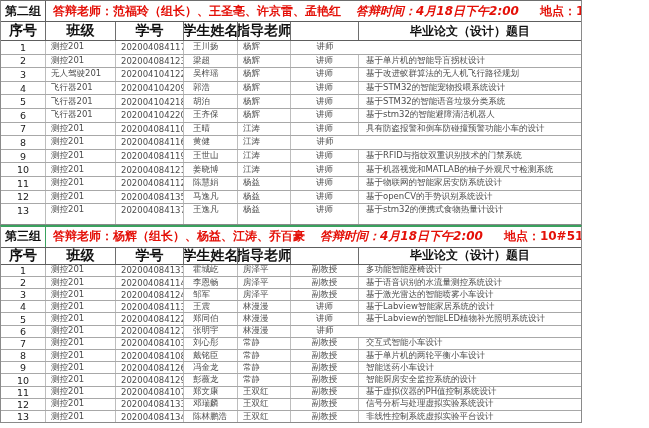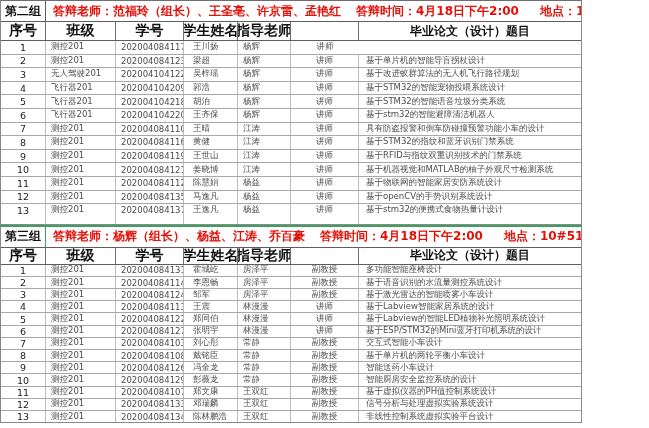--- a/index.html
+++ b/index.html
@@ -11,21 +11,21 @@
   .sheet{width:582px;}
   .grp{border:1px solid #8a8a8a;border-top:1px solid #6e6e6e;background:#fff;}
   .grp2{margin-top:0;border-top:2px solid #3aa15e;}
   
   .group-row{display:grid;grid-template-columns:45px 1fr;border-bottom:1px solid #5e5e5e;height:20px;}
   .glabel{display:flex;align-items:center;justify-content:center;font-size:12px;font-weight:bold;color:#111;
           border-right:1px solid #5e5e5e;overflow:hidden;white-space:nowrap;}
   .grp2 .glabel{border-right-color:#3aa15e;}
   .ginfo{display:flex;align-items:center;padding-left:7px;overflow:hidden;white-space:nowrap;}
   .red{color:#e41008;font-weight:bold;font-size:12px;white-space:nowrap;text-align:center;}
-  .red.t{margin-left:15px;}
+  .red.t{margin-left:15px;font-style:italic;}
   .red.l{margin-left:21px;}
   
   .head-row{display:grid;grid-template-columns:var(--cols);border-bottom:1px solid #5e5e5e;height:18px;}
   .grp2 .head-row{height:16px;}
   .hcell{display:flex;align-items:center;justify-content:center;font-weight:bold;font-size:14px;color:#111;
          border-right:1px solid #6e6e6e;overflow:hidden;white-space:nowrap;}
   .hcell:last-child{border-right:none;font-size:12px;}
   
   .row{display:grid;grid-template-columns:var(--cols);border-bottom:1px solid #a8a8a8;}
   .grp1 .row{height:12.6px;}
@@ -127,21 +127,20 @@
           <div class="cell c-rank">讲师</div>
           <div class="cell c-thesis">具有防盗报警和倒车防碰撞预警功能小车的设计</div>
         </div>
         <div class="row">
           <div class="cell c-no">8</div>
           <div class="cell c-class">测控201</div>
           <div class="cell c-student_id">202004084116</div>
           <div class="cell c-name">黄健</div>
           <div class="cell c-advisor">江涛</div>
           <div class="cell c-rank">讲师</div>
-          <div class="cell c-thesis">基于STM32的指纹和蓝牙识别门禁系统</div>
         </div>
         <div class="row">
           <div class="cell c-no">9</div>
           <div class="cell c-class">测控201</div>
           <div class="cell c-student_id">202004084119</div>
           <div class="cell c-name">王世山</div>
           <div class="cell c-advisor">江涛</div>
           <div class="cell c-rank">讲师</div>
           <div class="cell c-thesis">基于RFID与指纹双重识别技术的门禁系统</div>
         </div>
@@ -257,21 +256,20 @@
           <div class="cell c-rank">讲师</div>
           <div class="cell c-thesis">基于Labview的智能LED植物补光照明系统设计</div>
         </div>
         <div class="row">
           <div class="cell c-no">6</div>
           <div class="cell c-class">测控201</div>
           <div class="cell c-student_id">202004084127</div>
           <div class="cell c-name">张明宇</div>
           <div class="cell c-advisor">林漫漫</div>
           <div class="cell c-rank">讲师</div>
-          <div class="cell c-thesis">基于ESP/STM32的Mini蓝牙打印机系统的设计</div>
         </div>
         <div class="row">
           <div class="cell c-no">7</div>
           <div class="cell c-class">测控201</div>
           <div class="cell c-student_id">202004084103</div>
           <div class="cell c-name">刘心彤</div>
           <div class="cell c-advisor">常静</div>
           <div class="cell c-rank">副教授</div>
           <div class="cell c-thesis">交互式智能小车设计</div>
         </div>

